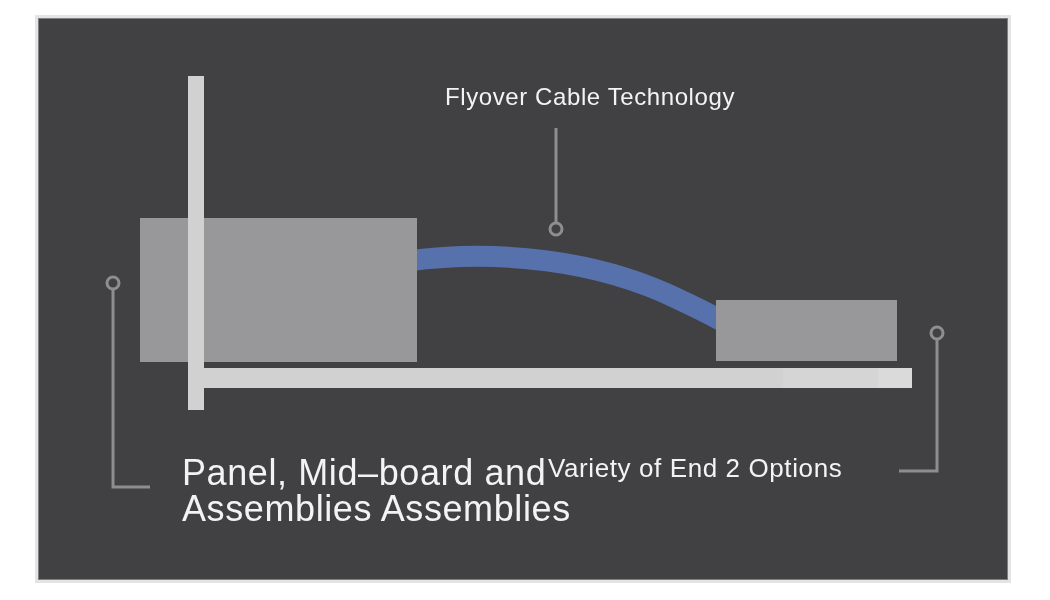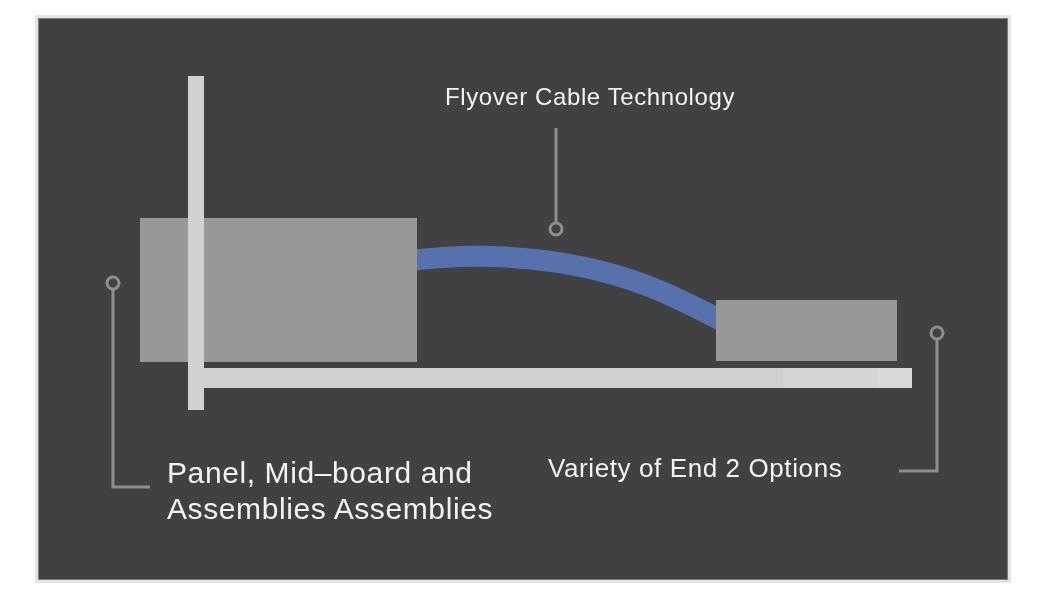--- a/index.html
+++ b/index.html
@@ -51,23 +51,23 @@
     white-space: nowrap;
   }
   .title {
     left: 532px;
     top: 65px;
     transform: translateX(-50%);
     font-size: 24px;
     margin-left: 20px;
   }
   .label-left {
-    left: 129px;
+    left: 144px;
     top: 437px;
-    font-size: 30px;
+    font-size: 36px;
     line-height: 36px;
   }
   .label-left span { display: block; }
   .label-right {
     left: 510px;
     top: 435px;
     font-size: 26px;
   }
 </style>
 </head>

